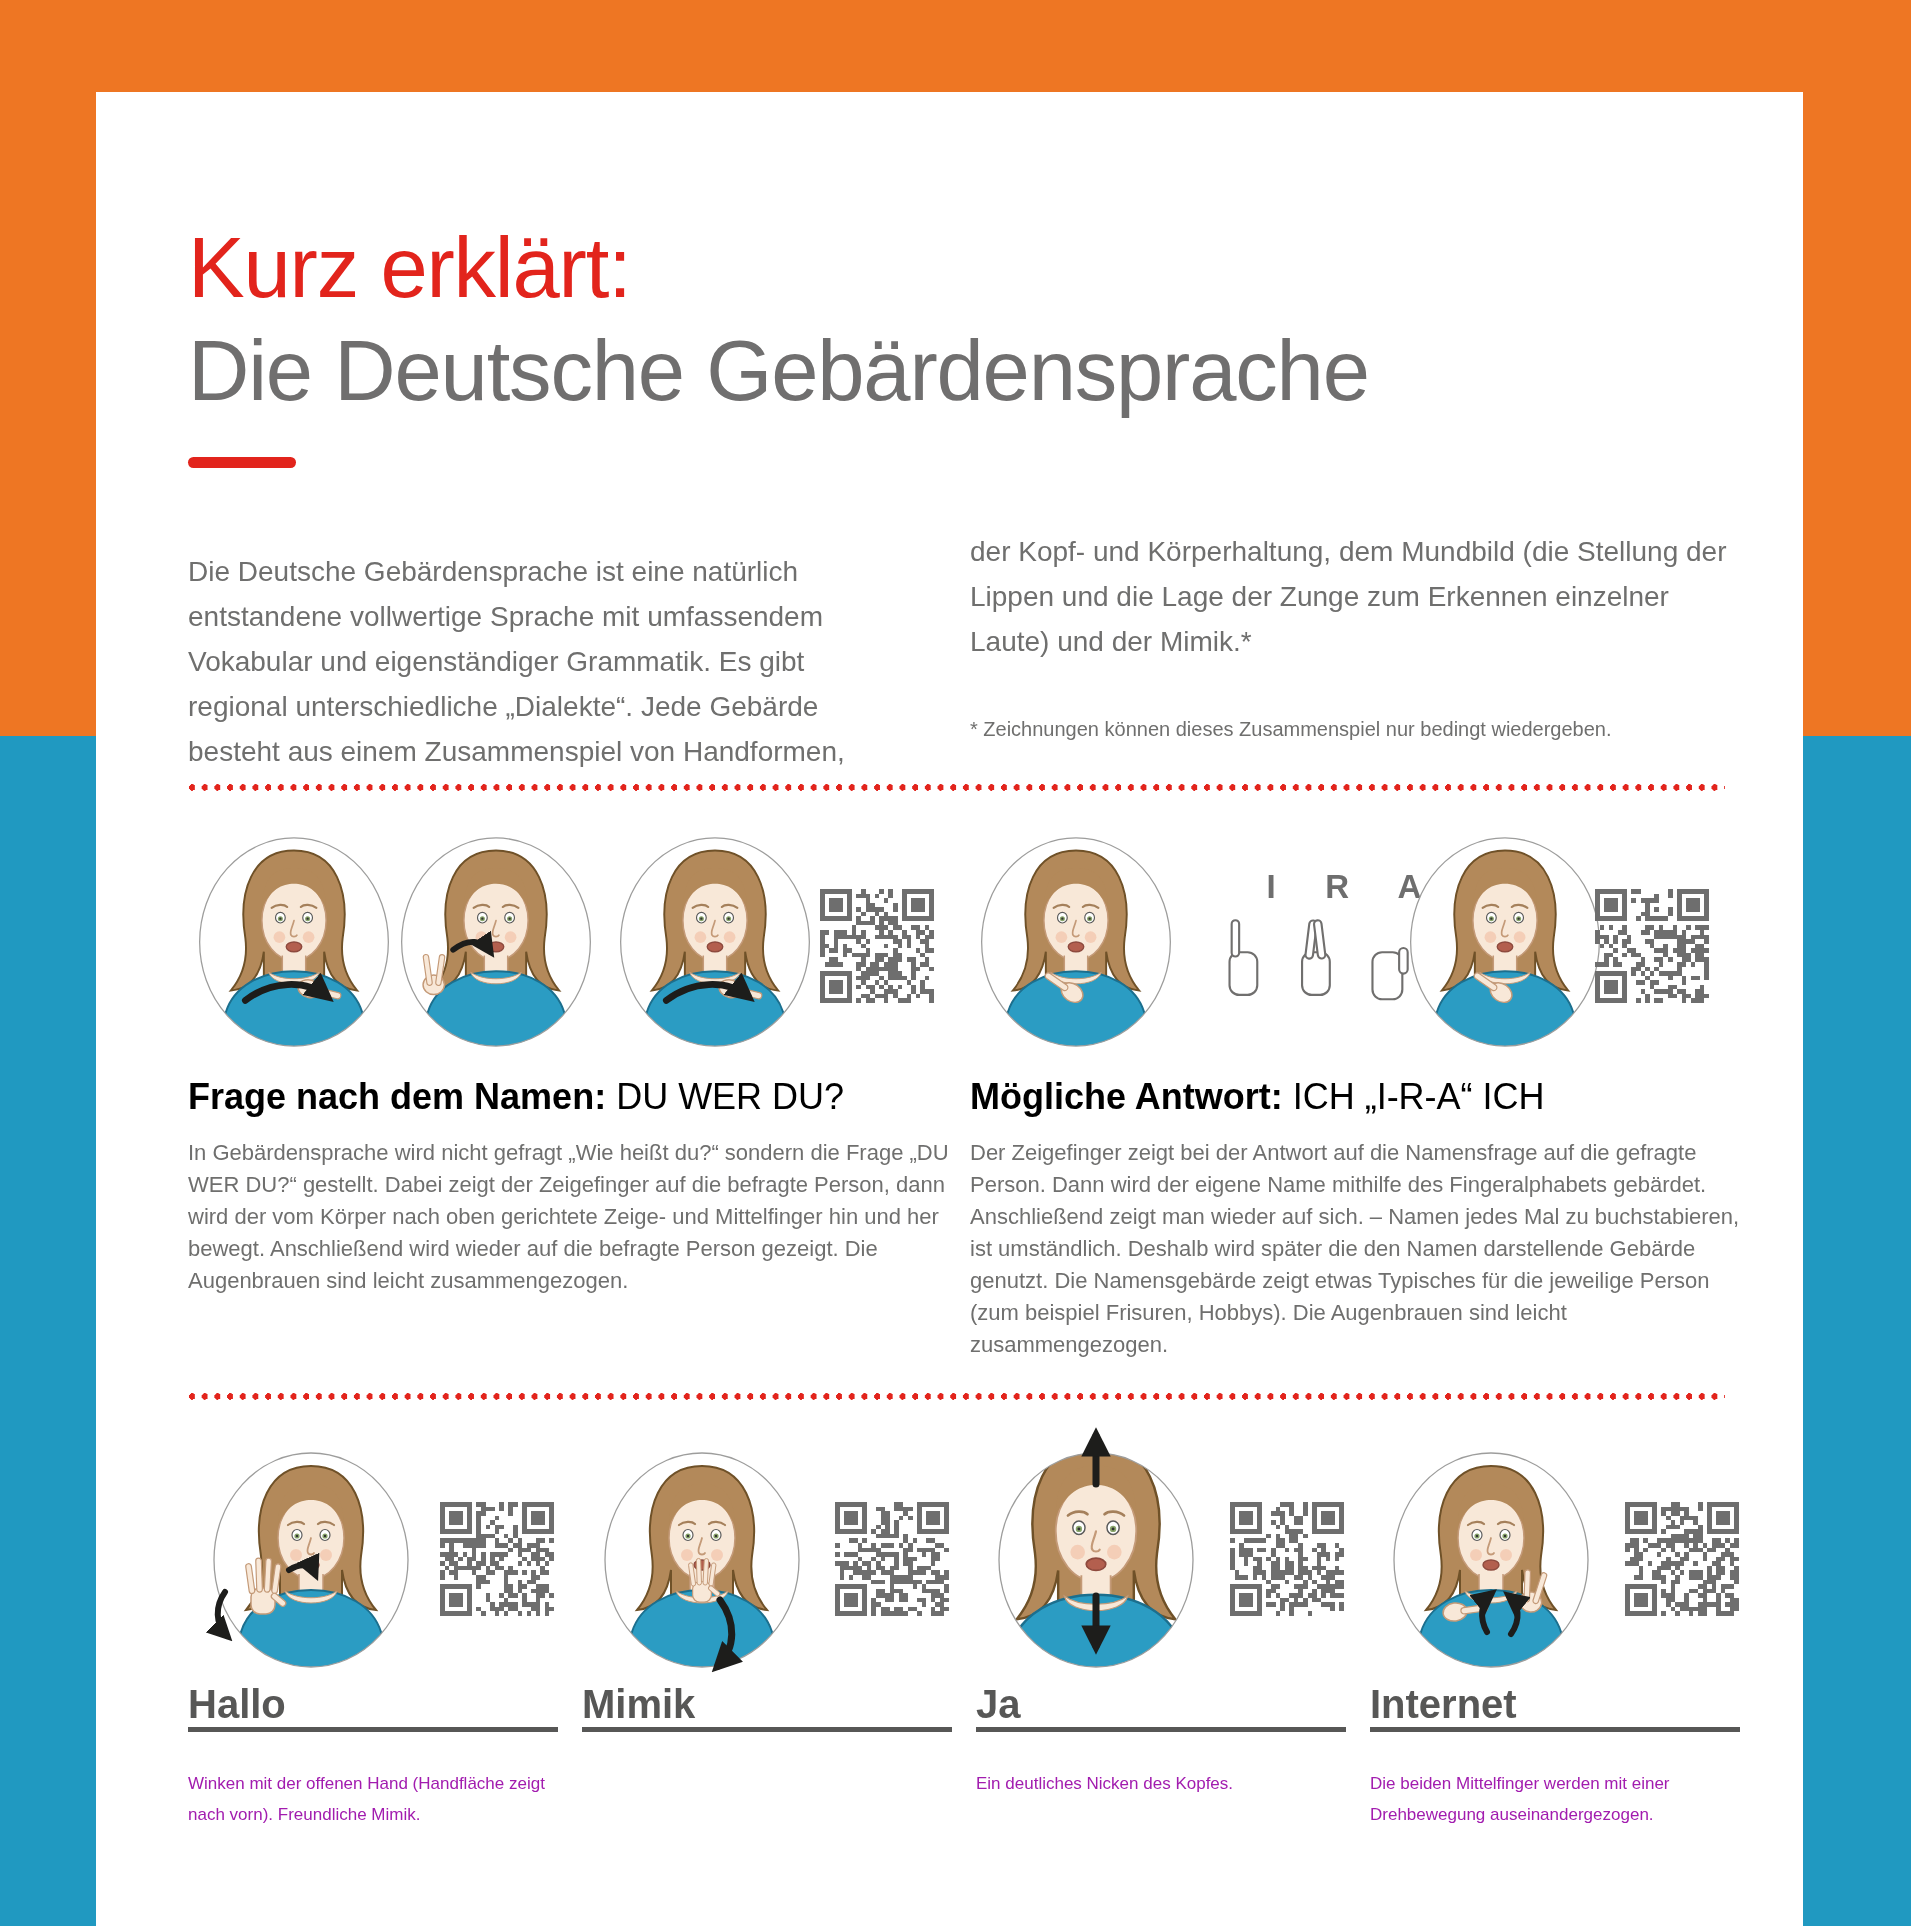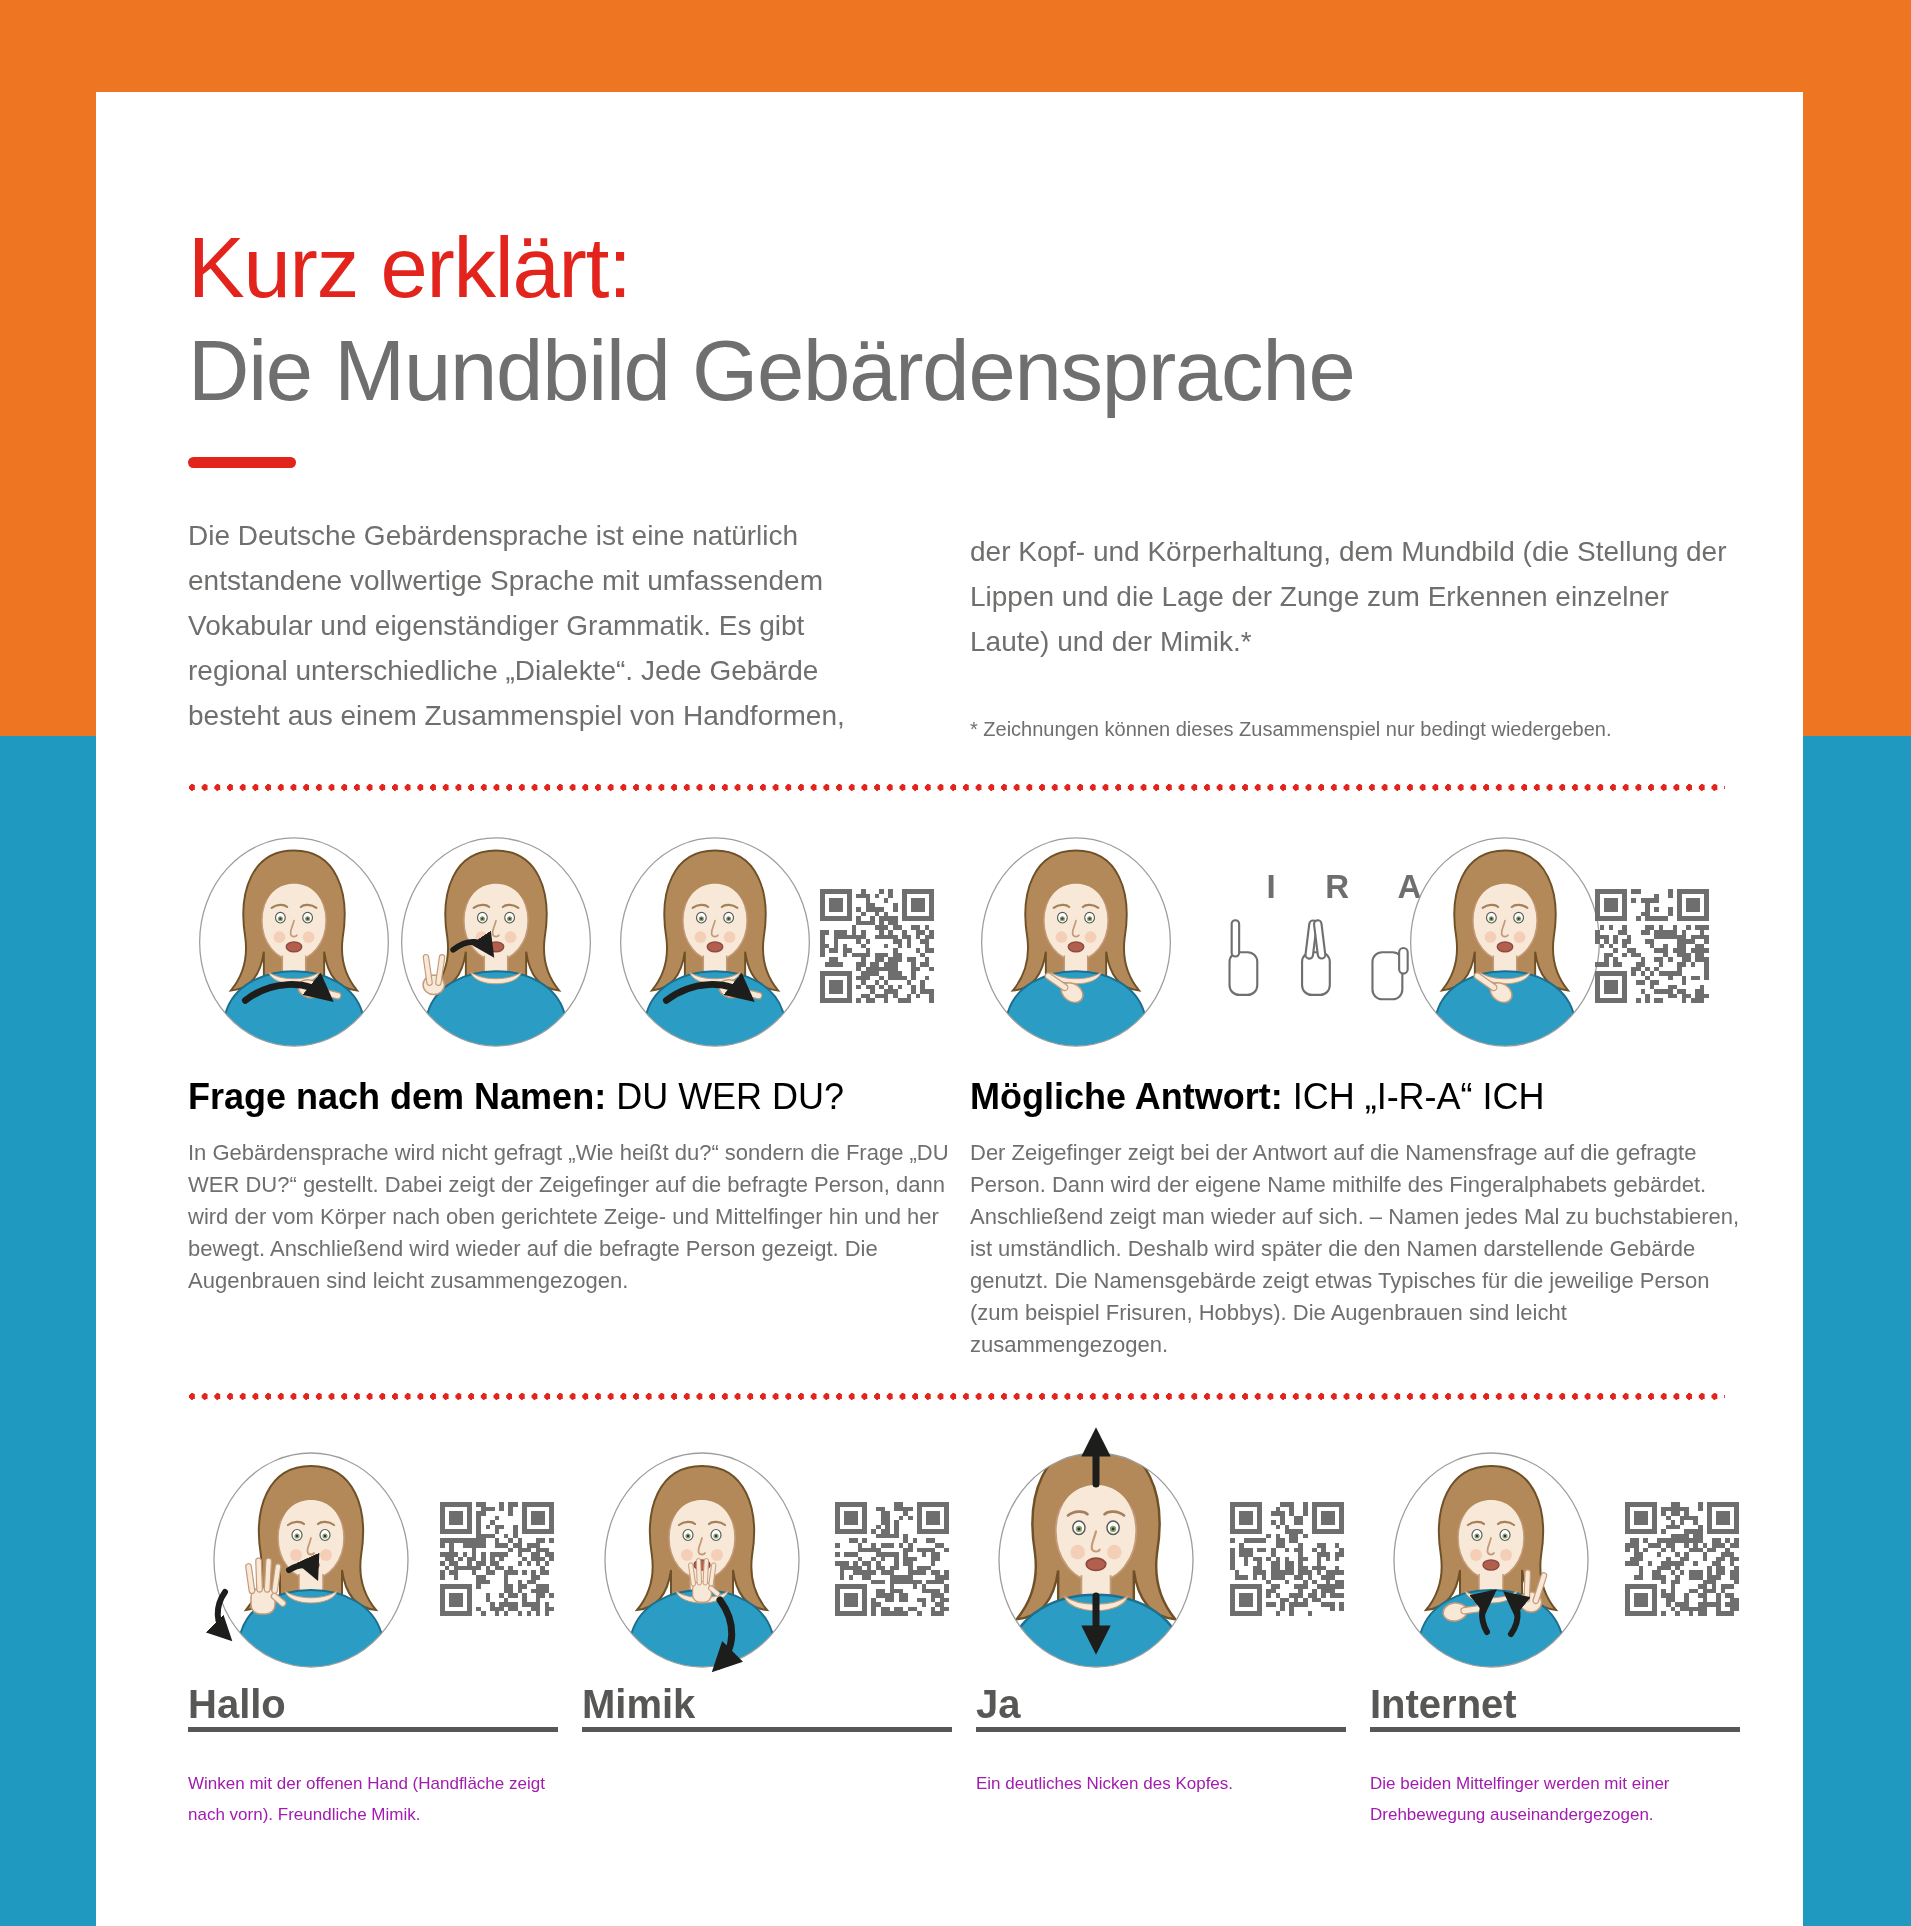--- a/index.html
+++ b/index.html
@@ -85,24 +85,24 @@
     <rect x="-4" y="-36" width="7" height="30" rx="3.5" fill="#f8e8d8" stroke="#c49a78" stroke-width="1.2"></rect>
   </g>
 </defs>
 </svg>
 
 <div class="abs bg-top"></div>
 
 <div class="abs card">
 
   <div class="abs kicker">Kurz erklärt:</div>
-  <div class="abs title">Die Mundbild Gebärdensprache</div>
+  <div class="abs title">Die Deutsche Gebärdensprache</div>
   <div class="abs redbar"></div>
 
-  <div class="abs intro" style="left:92px;top:421px;width:709px">Die Deutsche Gebärdensprache ist eine natürlich entstandene vollwertige Sprache mit umfassendem Vokabular und eigenständiger Grammatik. Es gibt regional unterschiedliche „Dialekte“. Jede Gebärde besteht aus einem Zusammenspiel von Handformen,</div>
+  <div class="abs intro" style="left:92px;top:457px;width:709px">Die Deutsche Gebärdensprache ist eine natürlich entstandene vollwertige Sprache mit umfassendem Vokabular und eigenständiger Grammatik. Es gibt regional unterschiedliche „Dialekte“. Jede Gebärde besteht aus einem Zusammenspiel von Handformen,</div>
   <div class="abs intro" style="left:874px;top:437px;width:767px">der Kopf- und Körperhaltung, dem Mundbild (die Stellung der Lippen und die Lage der Zunge zum Erkennen einzelner Laute) und der Mimik.*</div>
   <div class="abs footnote" style="left:874px;top:626px;width:770px">* Zeichnungen können dieses Zusammenspiel nur bedingt wiedergeben.</div>
 
   <div class="abs dotline" style="top:691px"></div>
 
   <svg class="abs" style="left:100px;top:743px;width:196px;height:214px" viewBox="0 0 200 220">
     <ellipse cx="100" cy="110" rx="97" ry="107" fill="#ffffff"></ellipse>
     <g clip-path="url(#cclip)">
         <use href="#bust"></use>
         <use href="#hand-point" transform="translate(116,158) rotate(14)"></use>

